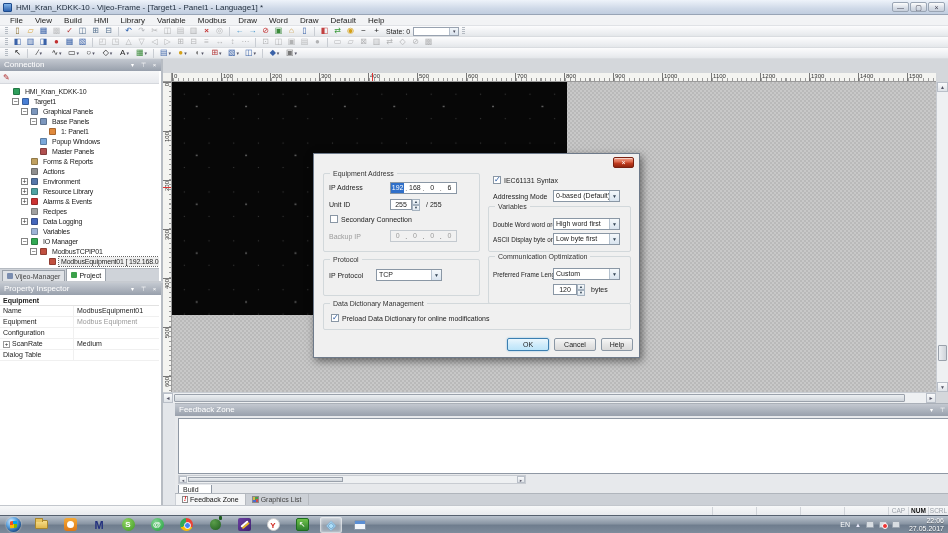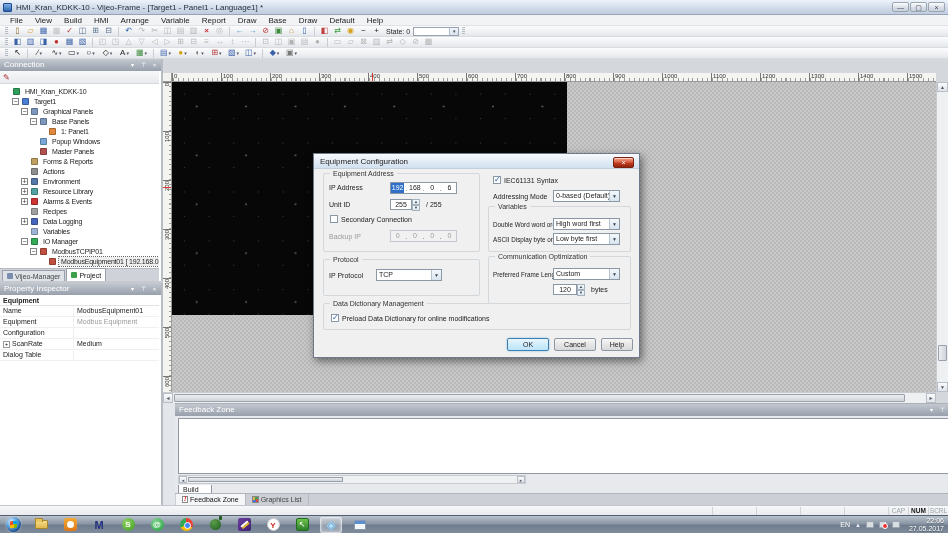--- a/index.html
+++ b/index.html
@@ -191,25 +191,25 @@
         <span class="wbtn">▢</span>
         <span class="wbtn">×</span>
     </span>
   </div>
 
   <div id="menubar">
     <span class="mi">File</span>
       <span class="mi">View</span>
       <span class="mi">Build</span>
       <span class="mi">HMI</span>
-      <span class="mi">Arrange</span>
+      <span class="mi">Library</span>
       <span class="mi">Variable</span>
-      <span class="mi">Report</span>
+      <span class="mi">Modbus</span>
       <span class="mi">Draw</span>
-      <span class="mi">Base</span>
+      <span class="mi">Word</span>
       <span class="mi">Draw</span>
       <span class="mi">Default</span>
       <span class="mi">Help</span>
   </div>
 
   <div id="tb1" class="tbrow">
     <span class="grip"></span>
     <span class="tbitems">
       <span class="ti" style="color:#8a6d2f">
           <i class="g">▯</i>
@@ -803,21 +803,20 @@
       <span class="tray-ico alert"></span>
       <span class="tray-ico"></span>
       <span id="clock">
         <span>22:06</span><br>
         <span>27.05.2017</span>
       </span>
     </span>
   </div>
 
   <div id="dlg">
-    <div id="dtitle">Equipment Configuration</div>
     <span id="dlg-close">×</span>
 
     <div class="grp" style="left:9px;top:19px;width:157px;height:79px">
       <span class="grpt">Equipment Address</span>
     </div>
     <span class="dlabel" style="left:15px;top:30px">IP Address</span>
     <span class="dfield" style="left:76px;top:28px;width:67px;height:12px">
       <span class="ipcell sel">192</span>
         <span class="ipdot">.</span>
         <span class="ipcell">168</span>

